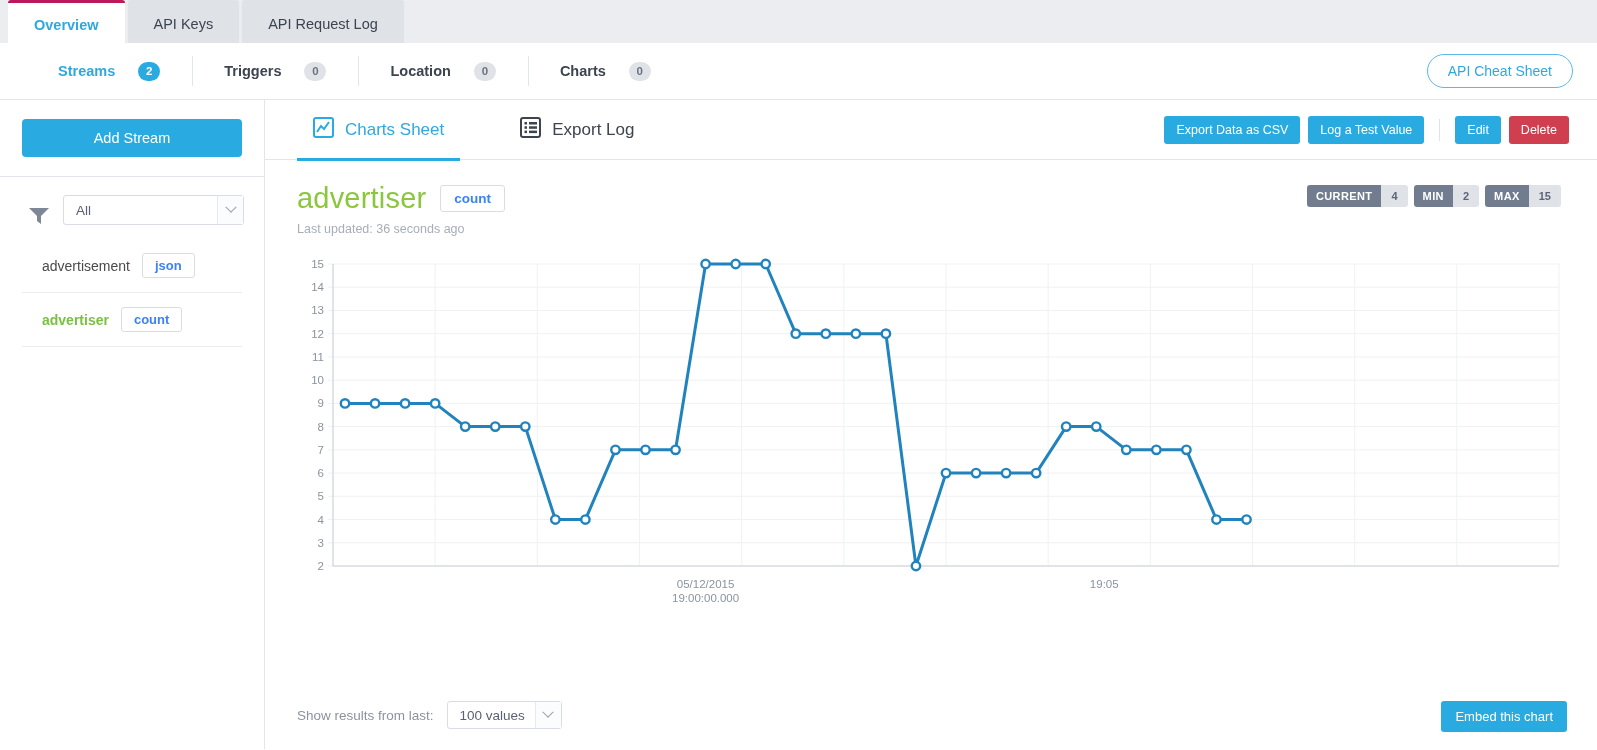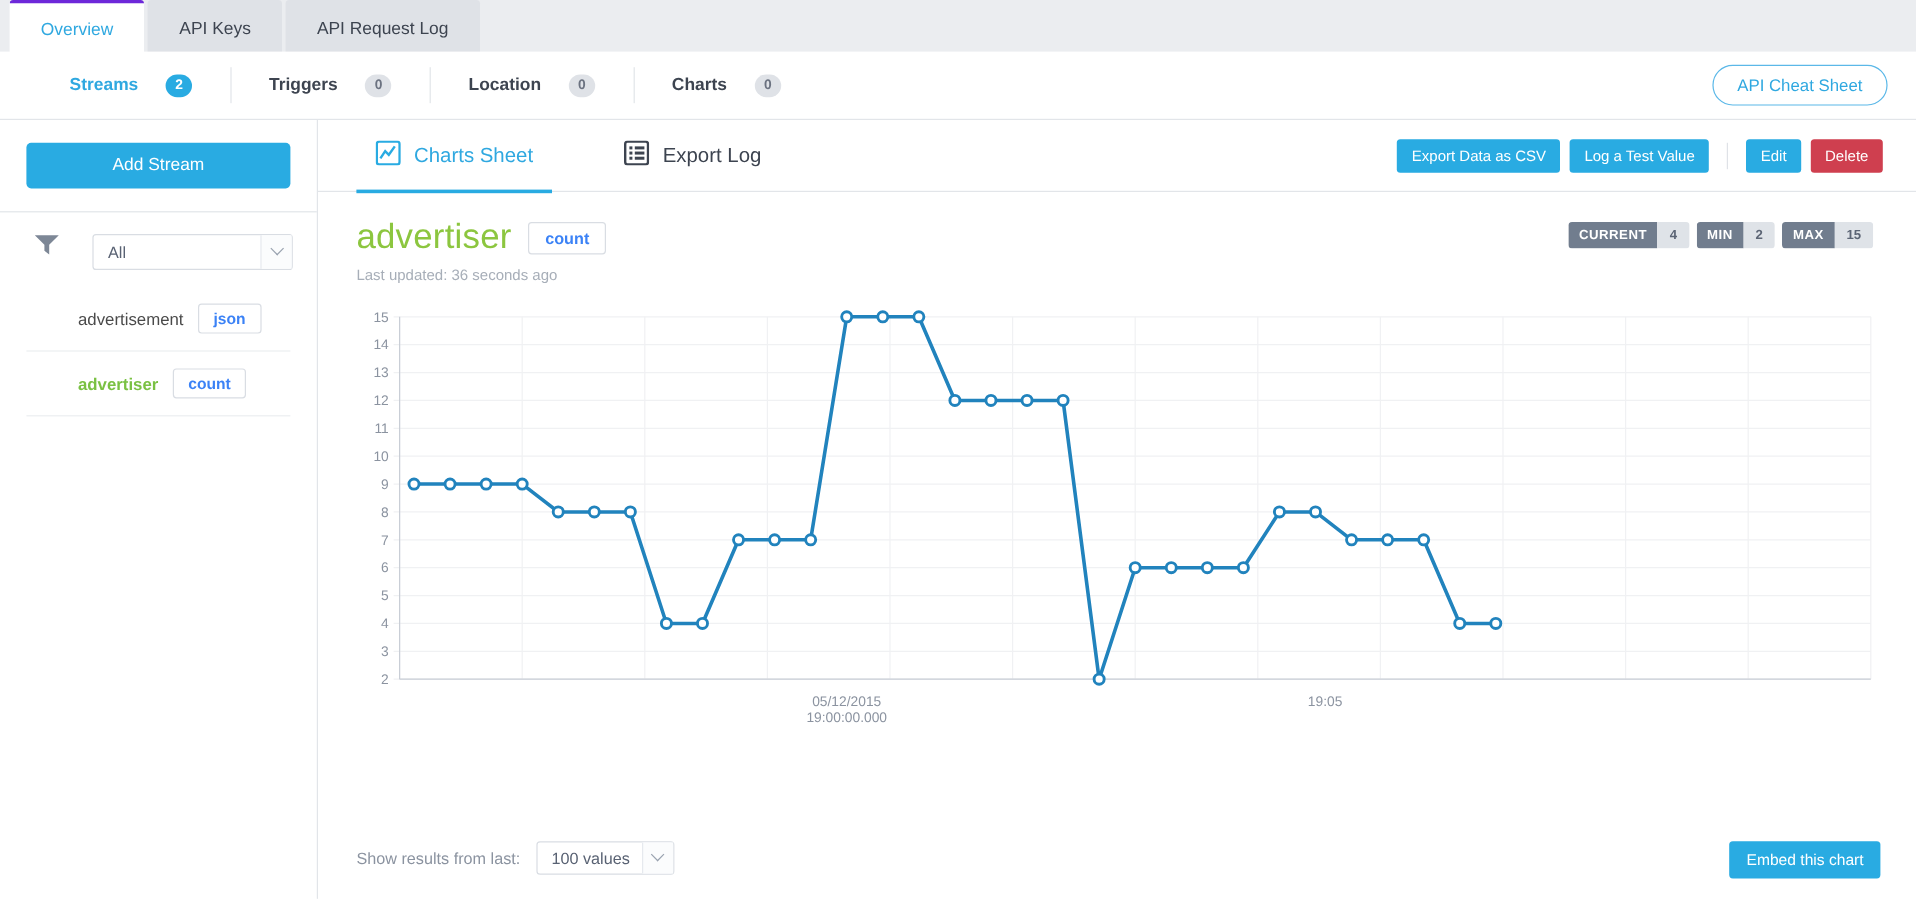--- a/index.html
+++ b/index.html
@@ -22,22 +22,23 @@
   .tab {
     height:48px; line-height:48px;
     padding:0 26px;
     font-size:14.5px; color:#3d4450;
     background:#dfe2e7; margin-right:3px;
     border-radius:3px 3px 0 0; cursor:pointer;
     white-space:nowrap;
   }
   .tab.active {
     background:#ffffff; color:#2fa8e0;
-    border-top:3px solid #6d28d9;
+    border-top:3px solid #be185d;
     line-height:45px;
+    font-weight:bold;
   }
 
   
   .page { position:absolute; top:43px; left:0; right:0; bottom:0; background:#ffffff; }
 
   
   .statsbar {
     height:57px; border-bottom:1px solid #e2e5e9;
     display:flex; align-items:center; padding:0 24px;
     position:relative;
@@ -71,41 +72,41 @@
   .split { display:flex; height:calc(100% - 58px); }
 
   
   .sidebar { width:265px; border-right:1px solid #e2e5e9; flex:0 0 265px; }
   .sb-top { padding:19px 22px; border-bottom:1px solid #e2e5e9; }
   .btn-add {
     width:100%; background:#29abe2; border:none; color:#fff;
     font-size:14.5px; padding:11px 0; border-radius:4px; cursor:pointer;
     font-family:inherit;
   }
-  .sb-filter { display:flex; align-items:flex-start; gap:27px; padding:18px 20px 14px 28px; }
+  .sb-filter { display:flex; align-items:flex-end; gap:13px; padding:18px 20px 14px 28px; }
   .funnel { width:22px; height:18px; flex:0 0 22px; }
   .select {
     flex:1; height:30px; border:1px solid #d9dde3; border-radius:3px;
     display:flex; align-items:center; position:relative; background:#fff;
     cursor:pointer;
   }
   .select .sv { padding-left:12px; font-size:13.5px; color:#596273; }
   .select .caret {
     position:absolute; right:0; top:0; bottom:0; width:26px;
     border-left:1px solid #e6e9ee; background:#fbfcfd;
     display:flex; align-items:center; justify-content:center;
   }
   .chev { width:8px; height:8px; border-right:1.6px solid #9aa3b0; border-bottom:1.6px solid #9aa3b0;
           transform:rotate(45deg) translate(-2px,-2px); }
   .streamlist { padding:0 22px; }
   .stream {
     display:flex; align-items:center; gap:12px;
     padding:14px 0 14px 20px; border-bottom:1px solid #eceef1; cursor:pointer;
   }
-  .stream .nm { font-size:14px; color:#4a4a4a;margin-left:23px; }
+  .stream .nm { font-size:14px; color:#4a4a4a; }
   .stream.sel .nm { color:#7ac143; font-weight:bold; }
   .tagbox {
     border:1px solid #d9dde3; border-radius:3px; padding:4px 12px;
     font-size:13px; color:#3b82f6; background:#fff;font-weight:bold;
   }
 
   
   .content { flex:1; position:relative; }
   .viewtabs {
     height:60px; border-bottom:1px solid #e2e5e9;

